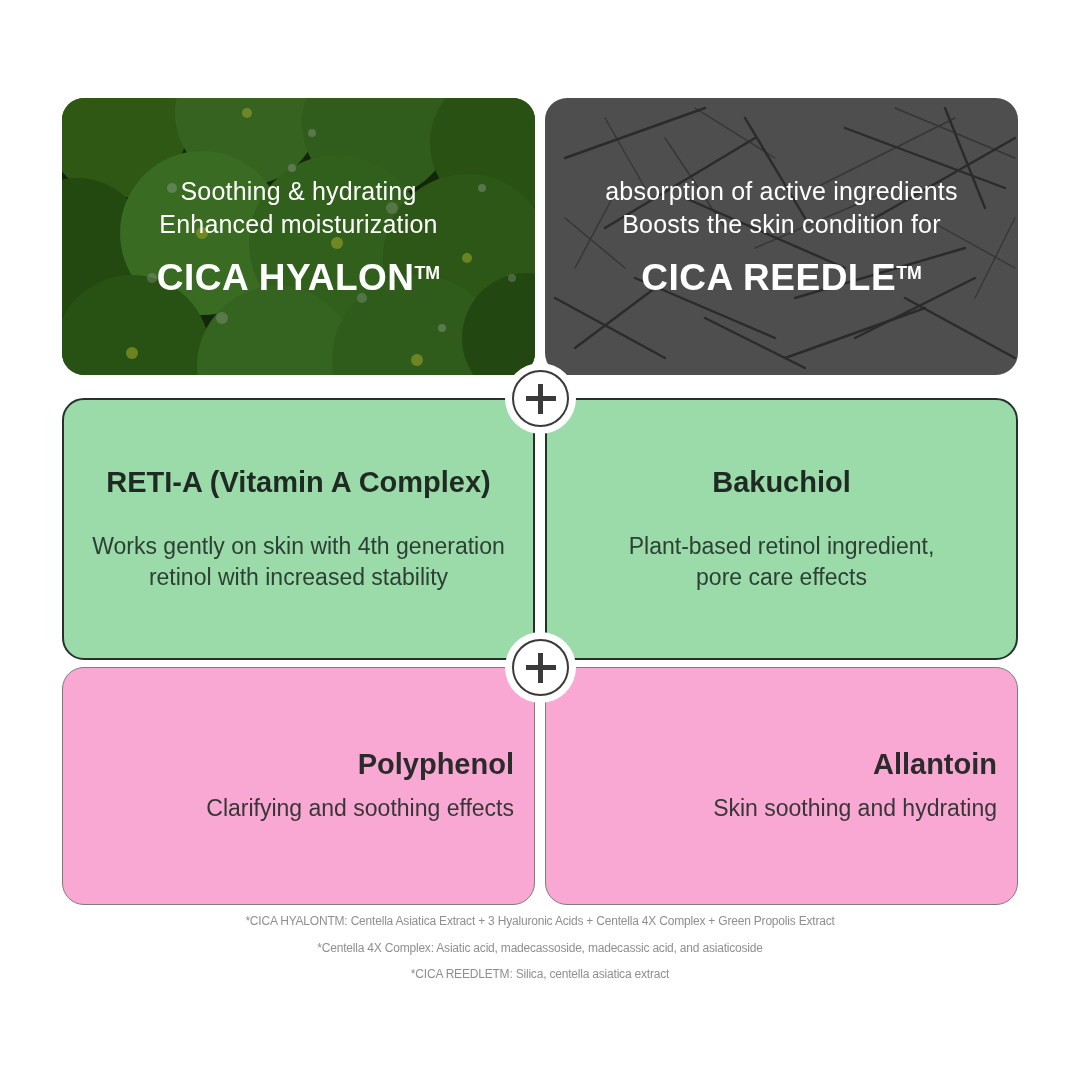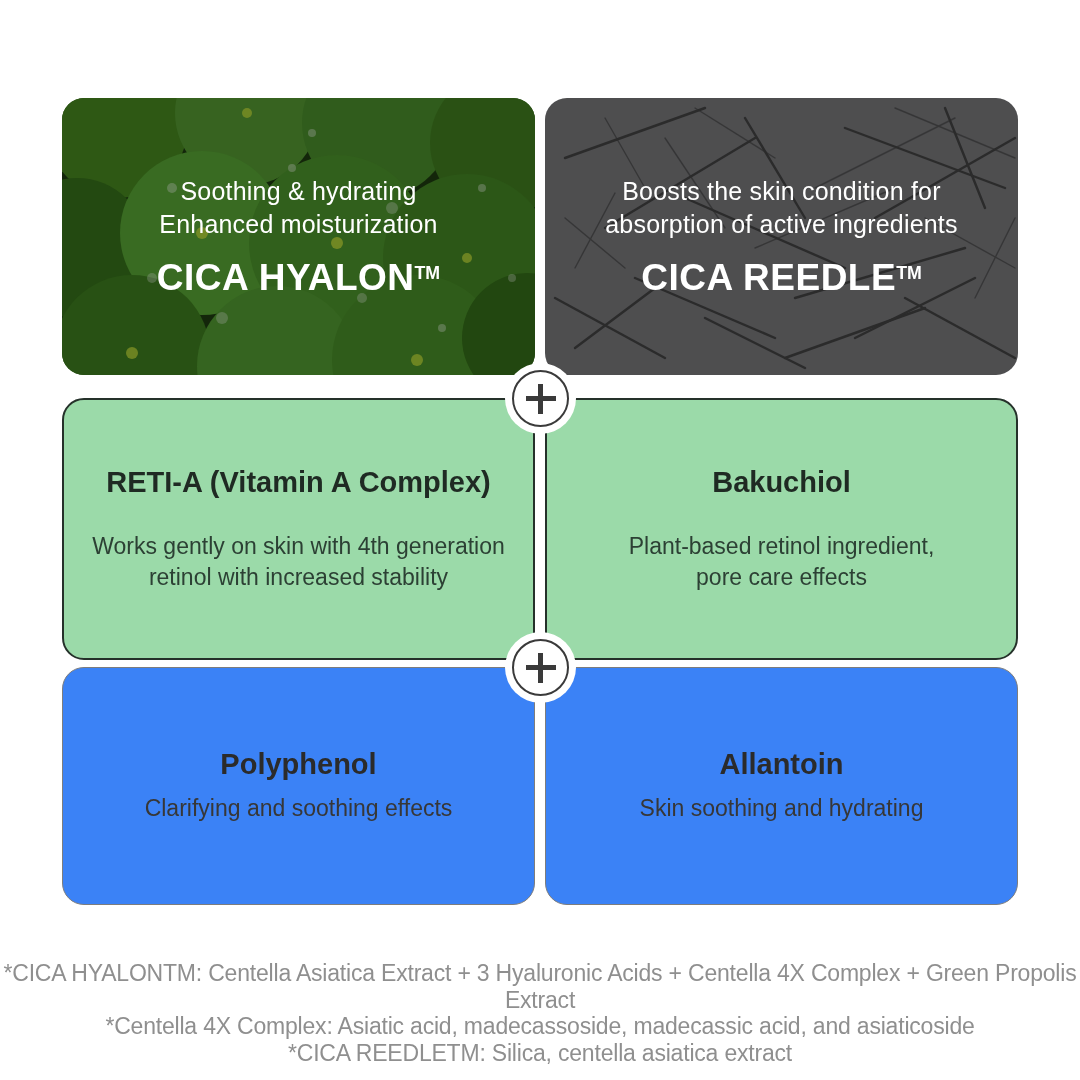--- a/index.html
+++ b/index.html
@@ -21,43 +21,43 @@
   .hero-text { position:relative; z-index:2; height:100%; display:flex; flex-direction:column;
                align-items:center; justify-content:center; text-align:center; color:#ffffff; }
   .hero-sub { font-size:25px; line-height:33px; font-weight:500; letter-spacing:0.2px; }
   .hero-title { margin-top:16px; font-size:37px; font-weight:700; letter-spacing:0.5px; }
   .hero-title .tm { font-size:0.48em; font-weight:700; position:relative; top:-0.62em; letter-spacing:0; }
 
   
   .ing-card { position:relative; flex:1; border-radius:22px; display:flex; flex-direction:column;
               align-items:center; justify-content:center; text-align:center; padding:0 20px; }
   .ing-card.green { background:#9bdaa9; border:2px solid #25312a; }
-  .ing-card.gray  { background:#3b82f6; border:1.5px solid #7d7d7d; }
+  .ing-card.gray  { background:#f9a8d4; border:1.5px solid #7d7d7d;align-items:flex-end; }
   .ing-name { font-size:29px; font-weight:700; }
   .ing-card.green .ing-name { color:#1f2a23; }
   .ing-card.gray  .ing-name { color:#2b2b2b; }
   .ing-desc { margin-top:12px; font-size:23px; line-height:31px; }
   .ing-card.green .ing-desc { color:#2c4034;margin-top:32px; }
   .ing-card.gray  .ing-desc { color:#373737; }
 
   
   .plus-badge { position:absolute; left:512px; width:57px; height:57px; border-radius:50%;
                 background:#ffffff; border:2.5px solid #3a3a3a; box-shadow:0 0 0 7px #ffffff;
                 z-index:5; display:flex; align-items:center; justify-content:center; }
   .plus-badge.one { top:370px; }
   .plus-badge.two { top:639px; }
   .plus-icon { position:relative; width:30px; height:30px; display:block; }
   .plus-icon::before { content:""; position:absolute; left:0; top:12.5px; width:30px; height:5px;
                        background:#3a3a3a; }
   .plus-icon::after  { content:""; position:absolute; top:0; left:12.5px; height:30px; width:5px;
                        background:#3a3a3a; }
 
   
-  .footnotes { position:absolute; left:0; top:960px; width:1080px; text-align:center;
-               color:#8f8f8f; font-size:23px; line-height:26.5px; letter-spacing:-0.2px; }
+  .footnotes { position:absolute; left:0; top:908px; width:1080px; text-align:center;
+               color:#8f8f8f; font-size:12px; line-height:26.5px; letter-spacing:-0.2px; }
 </style>
 </head>
 <body>
 
 <div class="canvas">
 
   <div class="row row1">
 
     <div class="hero-card leaves">
       <svg class="bg" viewBox="0 0 473 277" preserveAspectRatio="xMidYMid slice">
@@ -127,22 +127,22 @@
           <line x1="430" y1="200" x2="470" y2="120"></line>
           <line x1="20" y1="120" x2="80" y2="170"></line>
           <line x1="270" y1="90" x2="410" y2="20"></line>
           <line x1="150" y1="10" x2="230" y2="60"></line>
           <line x1="350" y1="10" x2="470" y2="60"></line>
           <line x1="70" y1="95" x2="30" y2="170"></line>
         </g>
       </svg>
       <div class="hero-overlay"></div>
       <div class="hero-text">
+        <div class="hero-sub">absorption of active ingredients</div>
         <div class="hero-sub">Boosts the skin condition for</div>
-        <div class="hero-sub">absorption of active ingredients</div>
         <div class="hero-title"><span>CICA REEDLE</span><span class="tm">TM</span></div>
       </div>
     </div>
   </div>
 
   <div class="plus-badge one">
     <span class="plus-icon"></span>
   </div>
 
   <div class="row row2">

